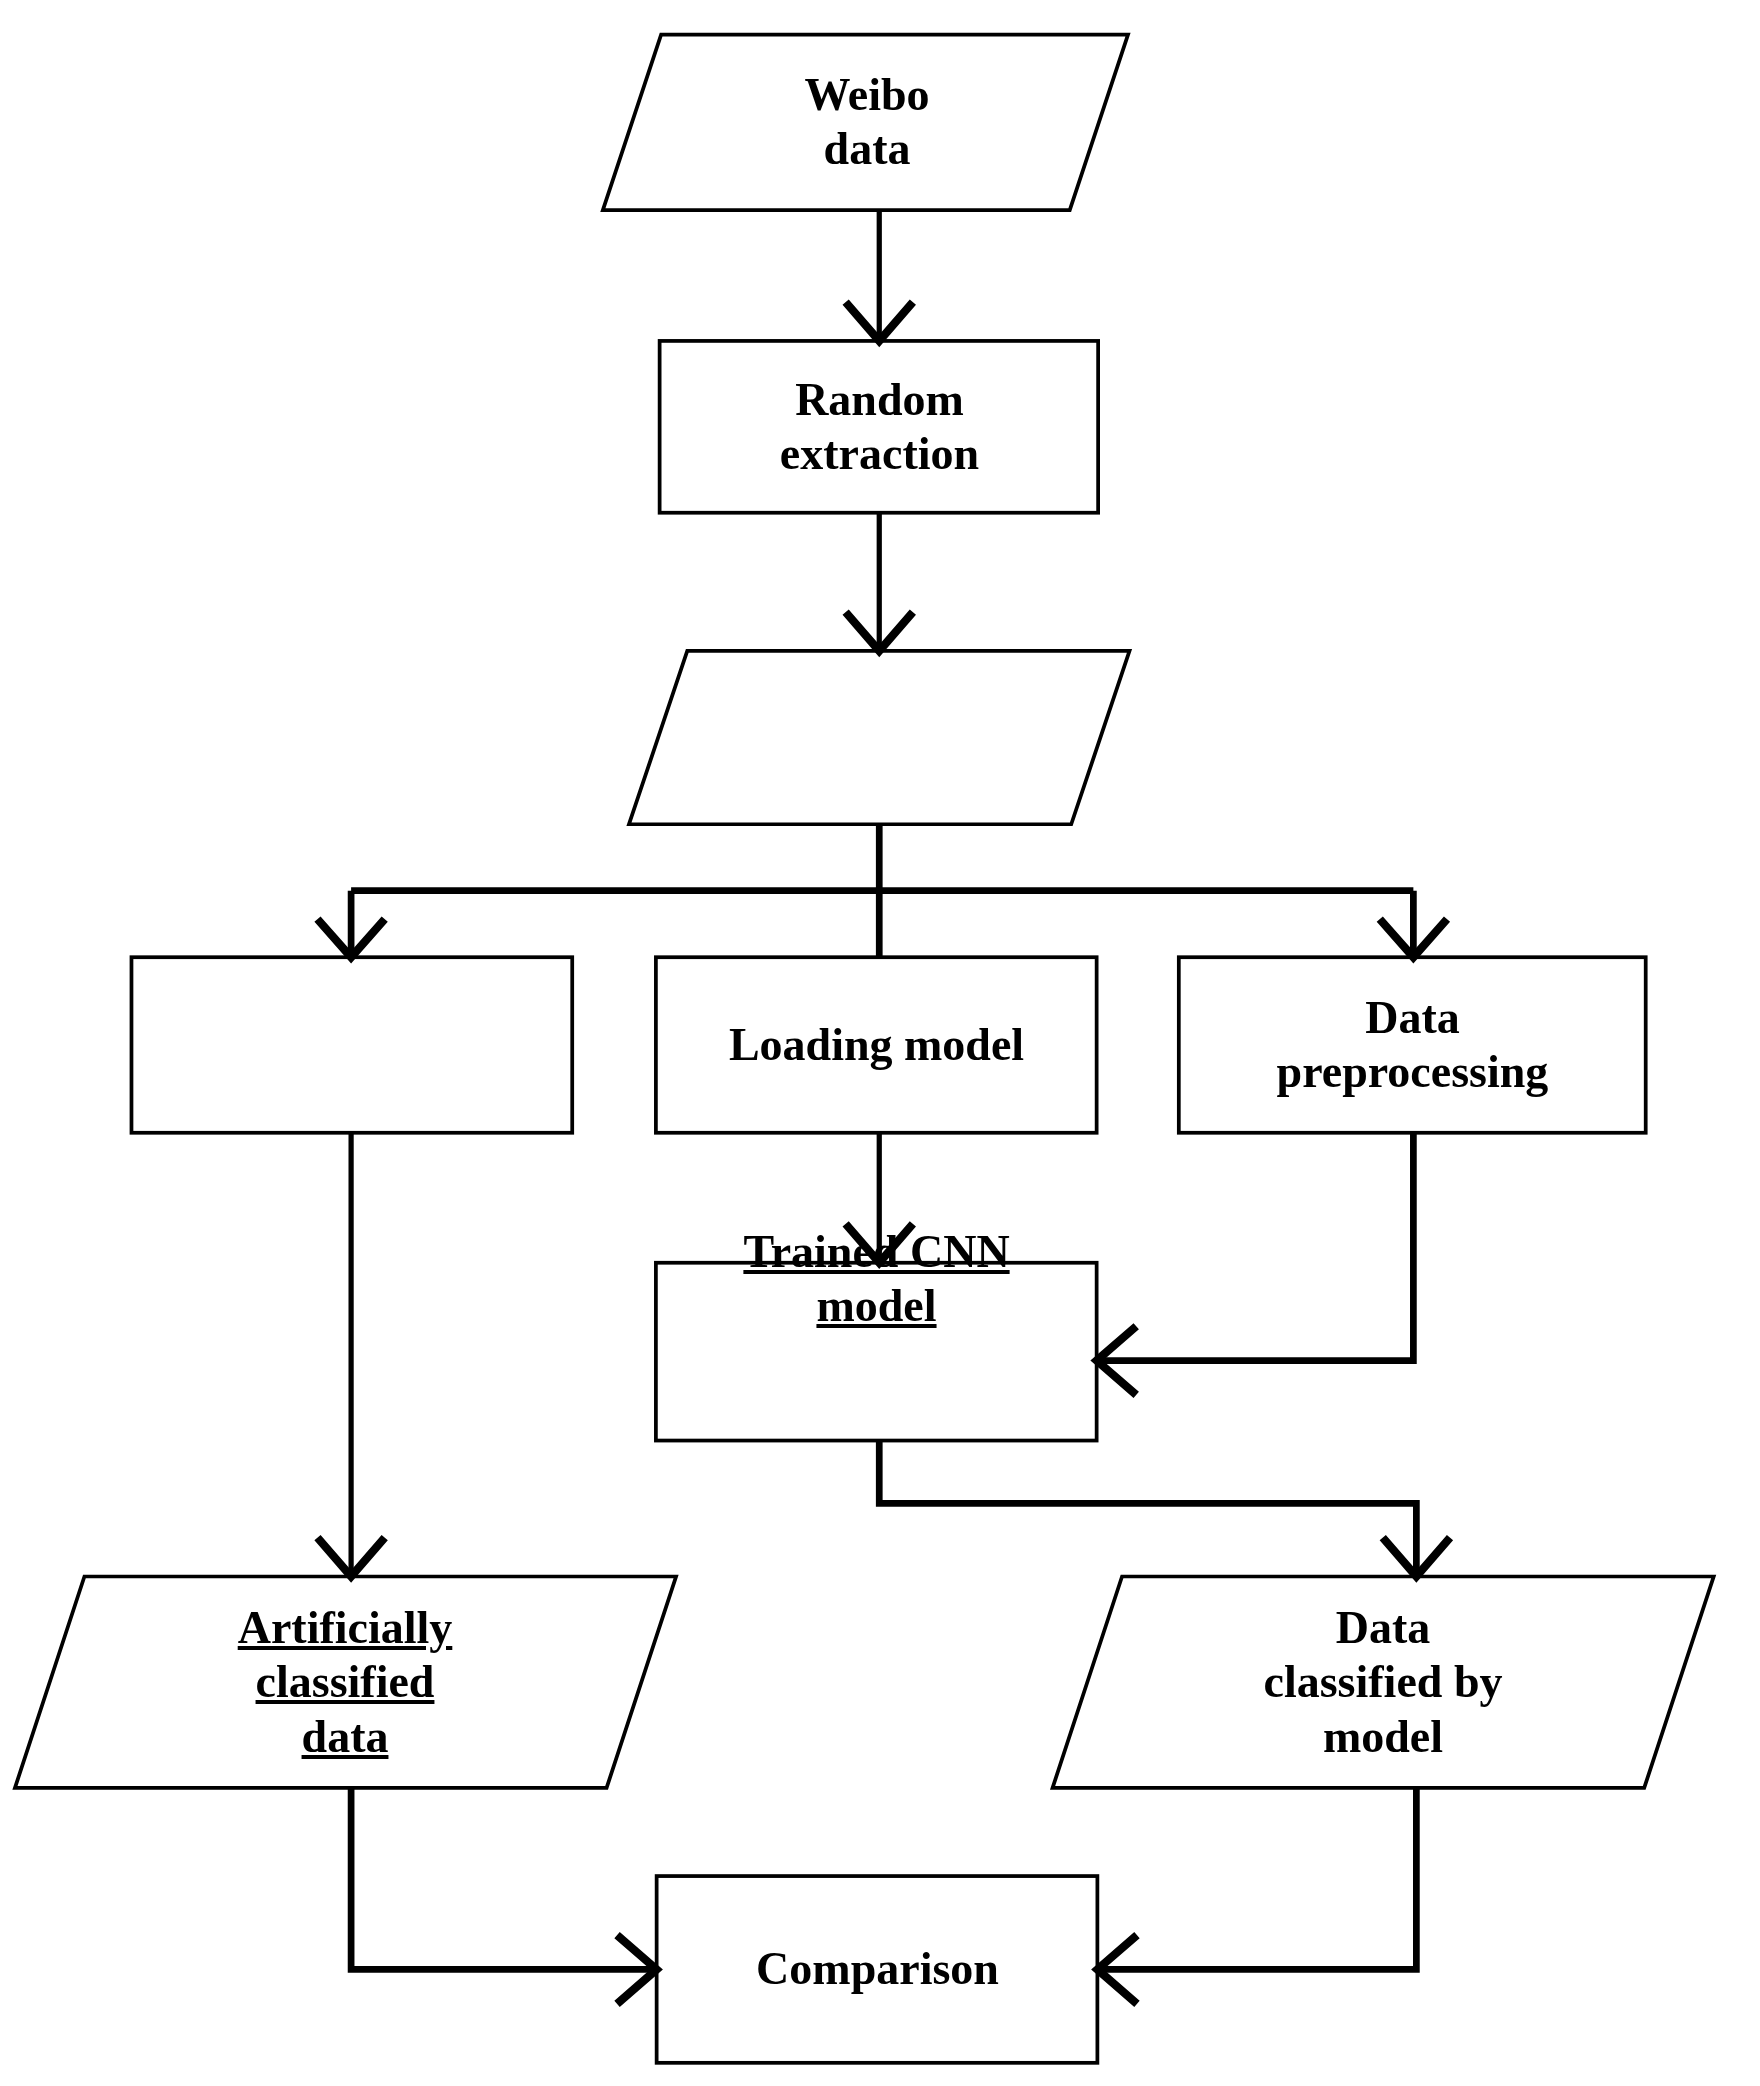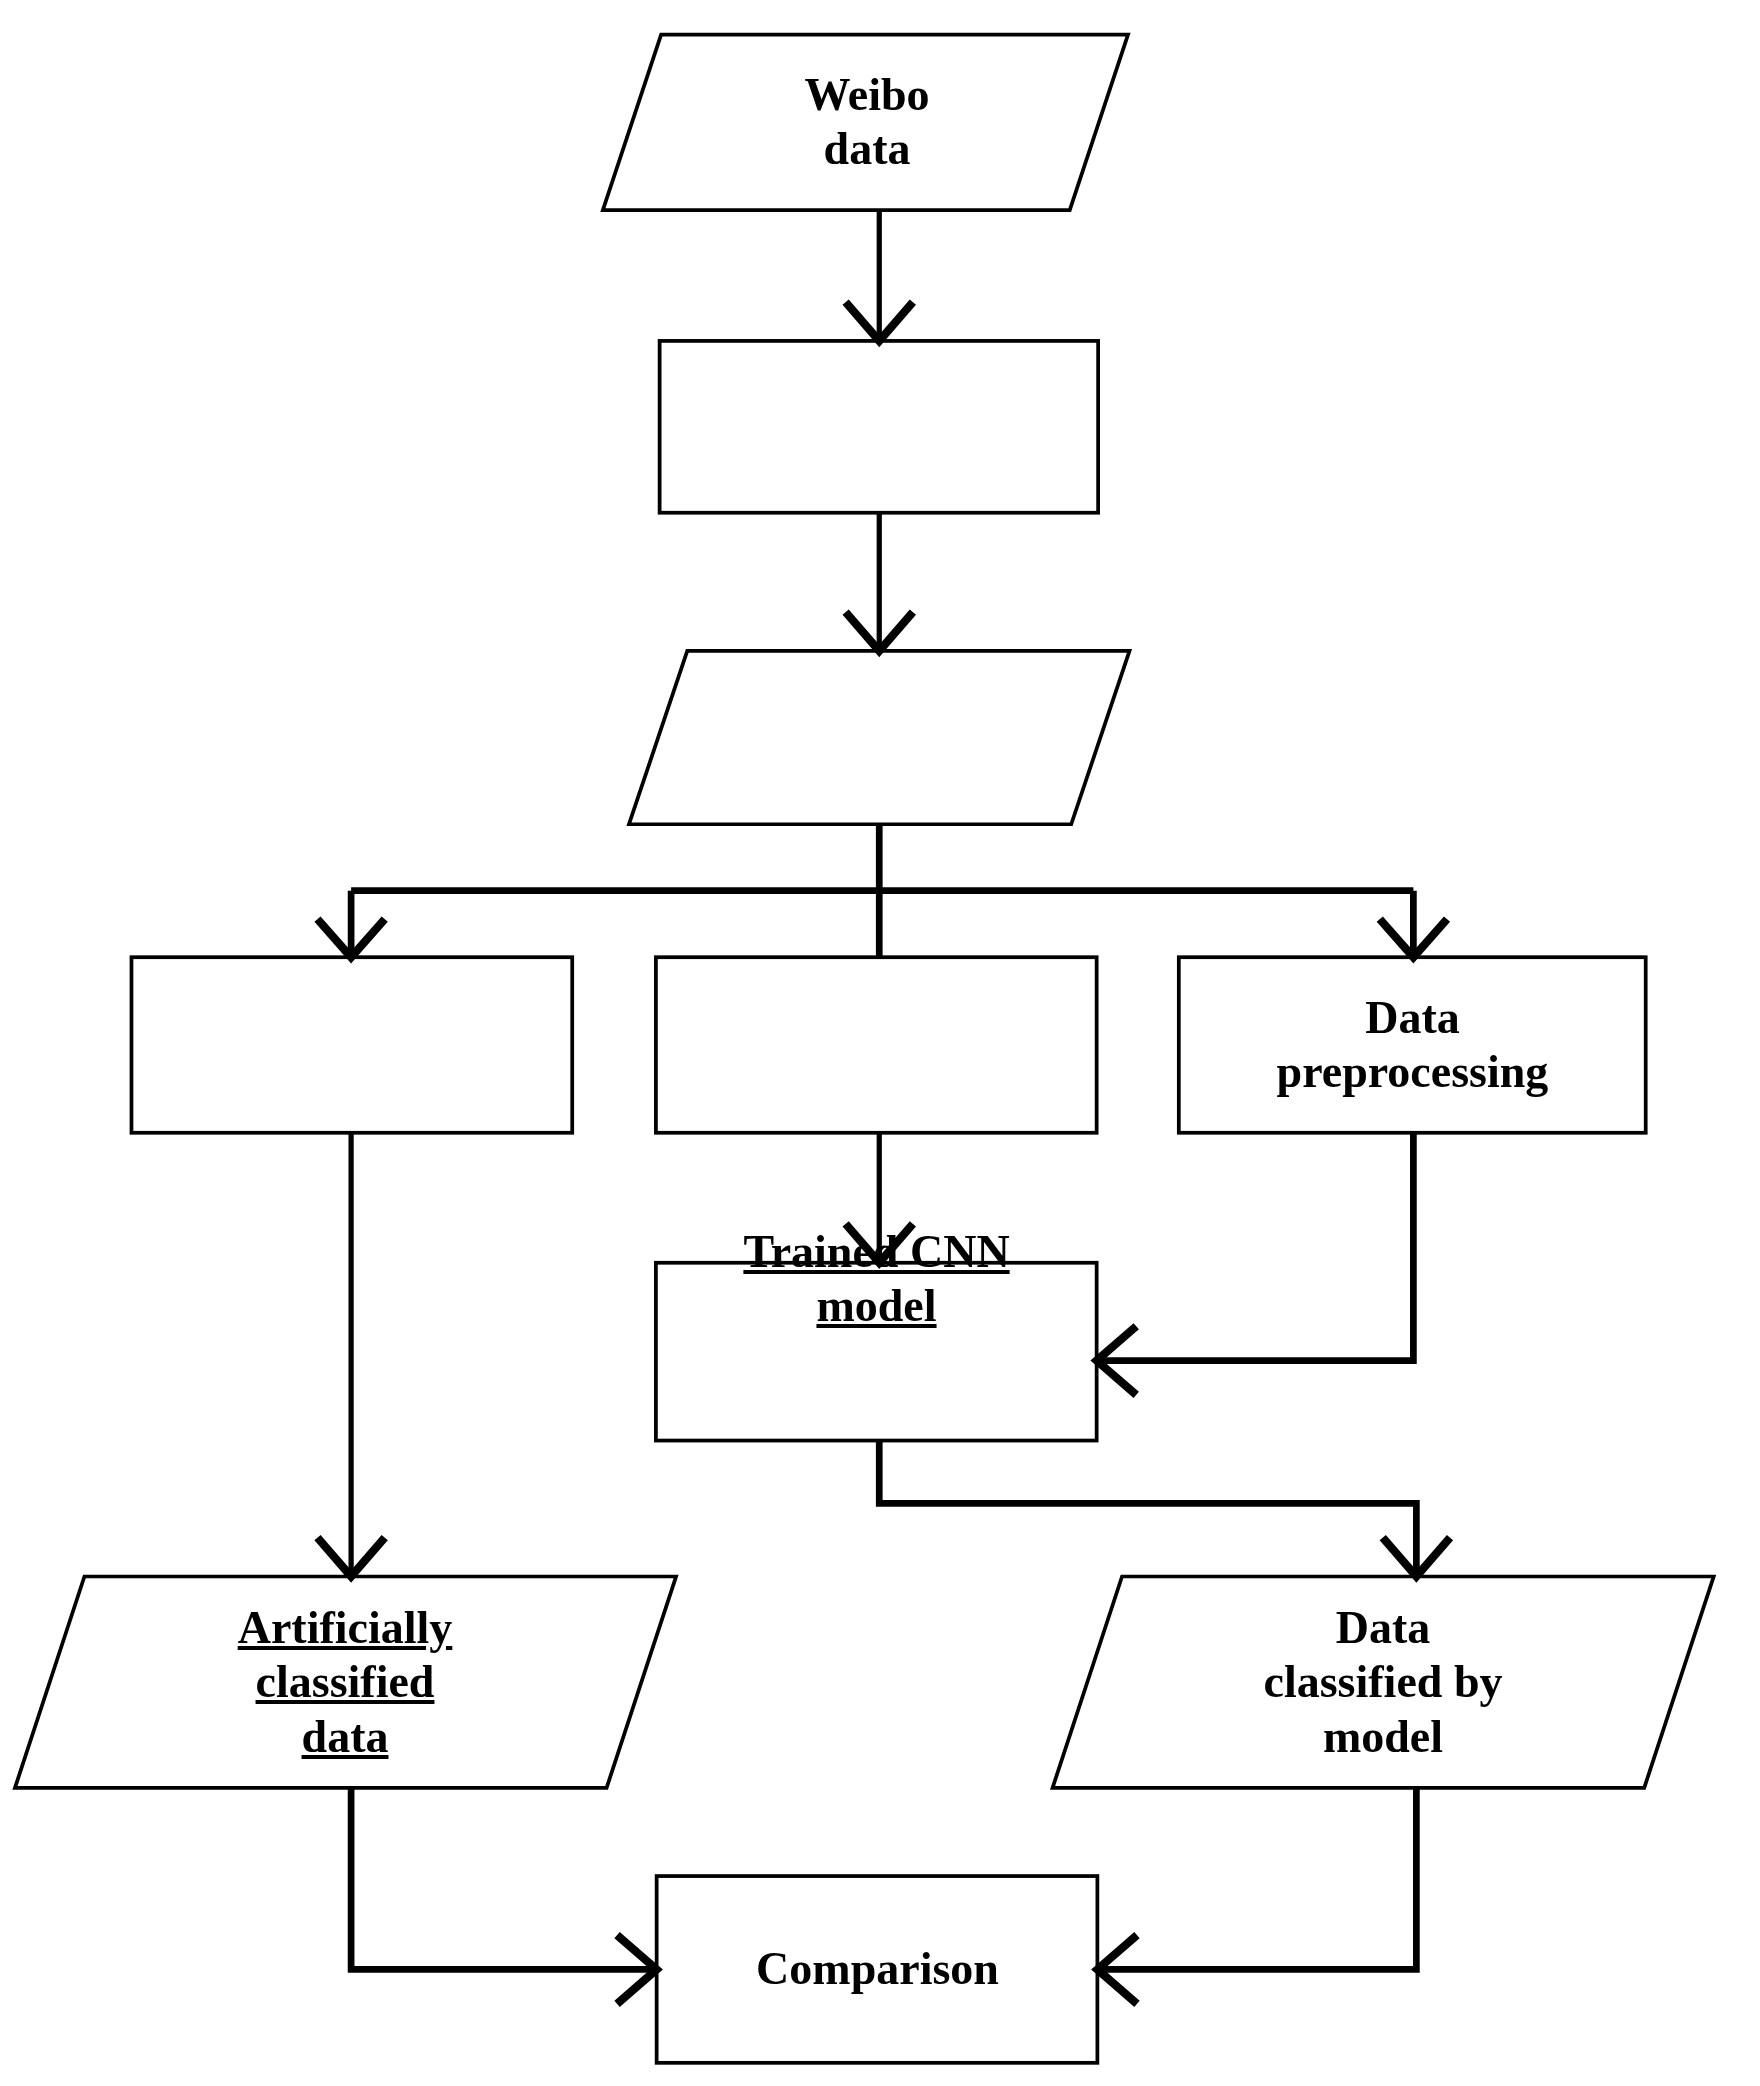--- a/index.html
+++ b/index.html
@@ -97,23 +97,26 @@
     <g>
       <path d="M1896,2393 L1896,2636 L1469,2636" stroke="#000000" stroke-width="9" fill="none"></path>
       <polyline points="1522,2590 1469,2636 1522,2682" stroke="#000000" stroke-width="11" fill="none"></polyline>
     </g>
 
   </svg>
 
   <div class="node-label lbl-xl" style="left:643px;top:34px;width:448px;height:176px;">Weibo
 data</div>
 
+  <div class="node-label lbl-xl" style="left:660px;top:341px;width:439px;height:172px;">Random
+extraction</div>
 
 
 
+  <div class="node-label lbl-xl" style="left:656px;top:957px;width:441px;height:176px;">Loading model</div>
 
   <div class="node-label lbl-xl" style="left:1179px;top:957px;width:467px;height:176px;">Data
 preprocessing</div>
 
   <div class="node-label lbl-xl" style="left:656px;top:1190px;width:441px;height:178px;text-decoration:underline;">Trained CNN
 model</div>
 
   <div class="node-label lbl-xl" style="left:49px;top:1577px;width:592px;height:211px;text-decoration:underline;">Artificially
 classified
 data</div>

